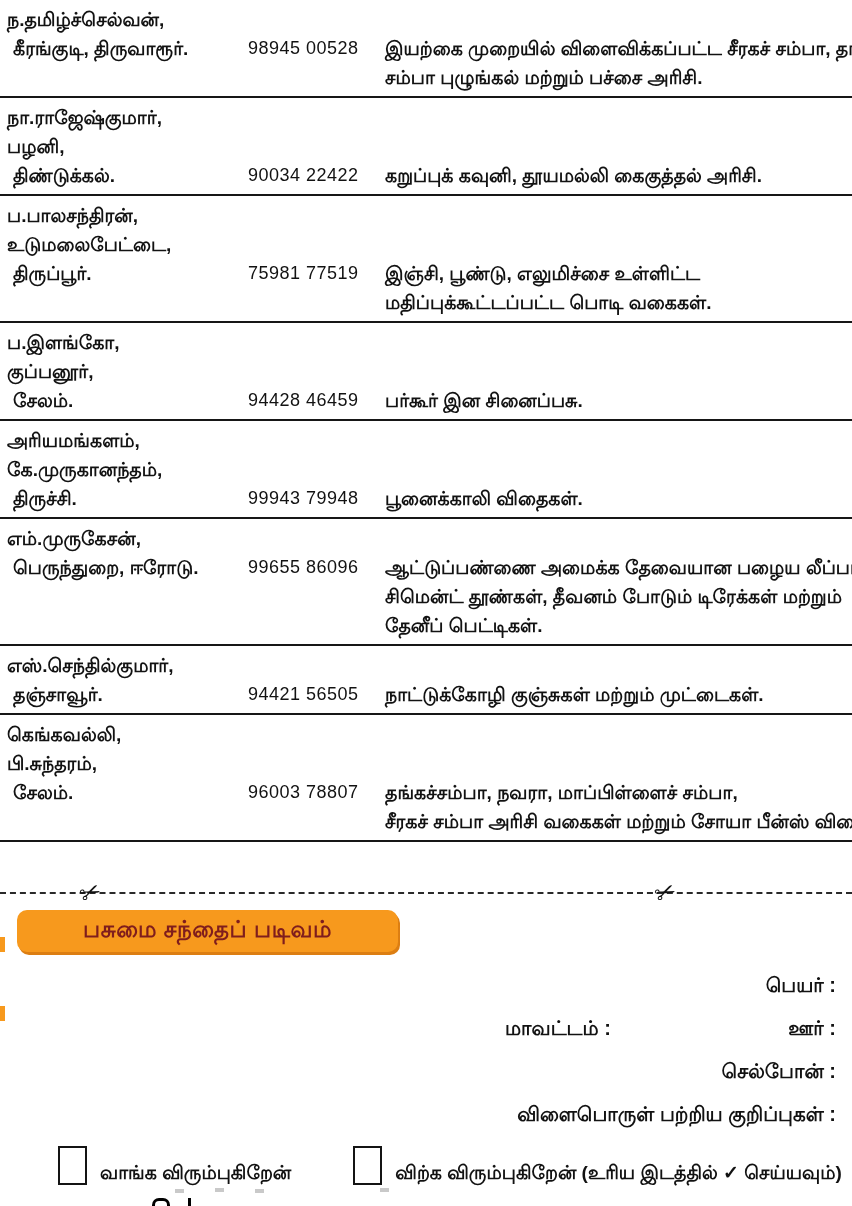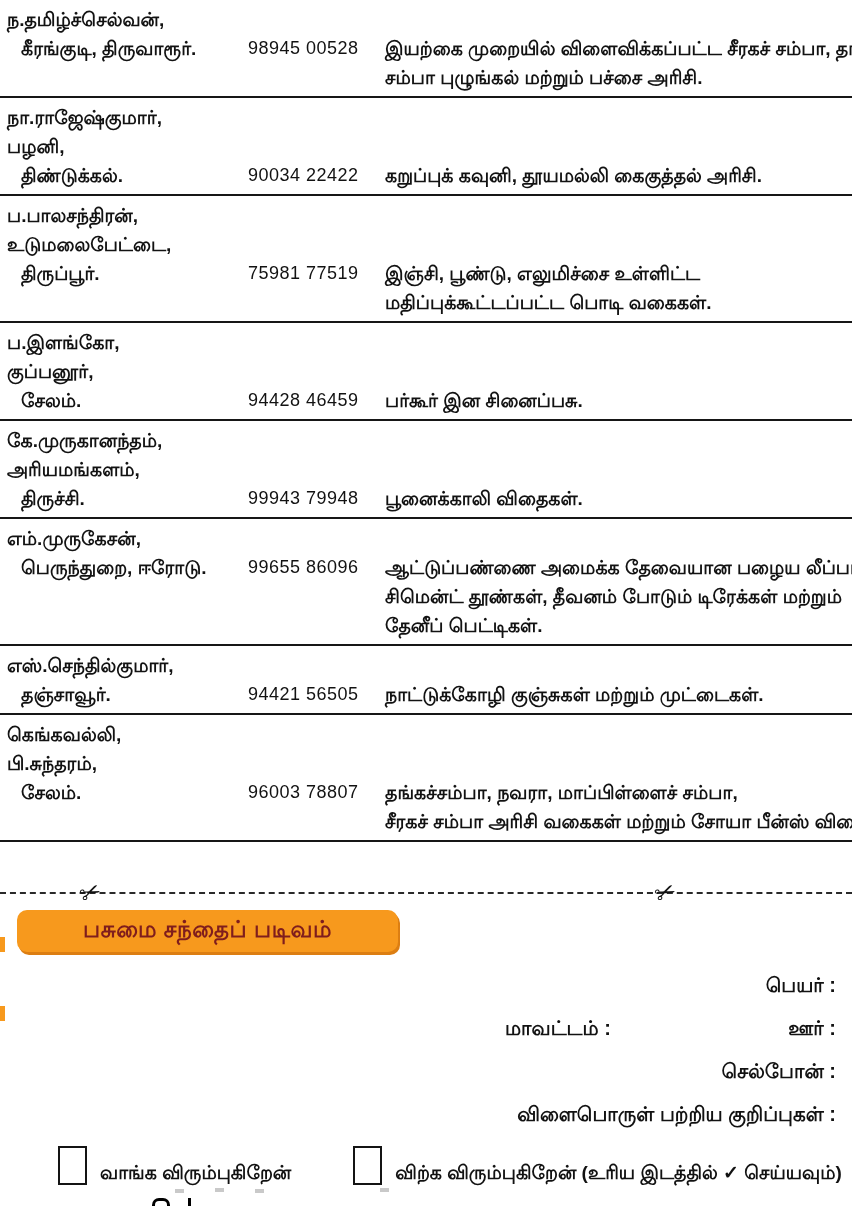--- a/index.html
+++ b/index.html
@@ -7,21 +7,21 @@
     width:852px;height:1206px;position:relative;overflow:hidden;
     background:#ffffff;color:#121212;
     font-family:"Liberation Sans",sans-serif;
   }
   
   .directory{width:852px;}
   .entry{border-bottom:2px solid #161616;padding:5px 0 4px;}
   .line{line-height:29px;font-size:19px;font-weight:bold;white-space:nowrap;}
   .name-top .line{padding-left:7px;}
   .entry-grid{display:grid;grid-template-columns:248px 137px 1fr;align-items:start;}
-  .name-last{padding-left:21px;}
+  .name-last{padding-left:13px;}
   .phone{font-size:18px;font-weight:normal;line-height:29px;letter-spacing:.5px;white-space:nowrap;}
   .desc-line{padding-left:0;}
   
   .cutline{position:relative;margin-top:50px;border-top:2px dashed #2a2a2a;height:0;}
   .scissors{position:absolute;top:-16px;font-size:25px;color:#111;transform:rotate(-24deg);font-weight:normal;}
   .scissors.s1{left:80px;}
   .scissors.s2{left:655px;}
   
   .form-title{
     position:relative;margin:16px 0 0 17px;width:381px;height:42px;
@@ -105,22 +105,22 @@
         <div class="line name-last">சேலம்.</div>
         <div class="phone">94428 46459</div>
         <div class="desc">
           <div class="line desc-line">பர்கூர் இன சினைப்பசு.</div>
         </div>
       </div>
     </div>
 
     <div class="entry">
       <div class="name-top">
+        <div class="line">அரியமங்களம்,</div>
         <div class="line">கே.முருகானந்தம்,</div>
-        <div class="line">அரியமங்களம்,</div>
       </div>
       <div class="entry-grid">
         <div class="line name-last">திருச்சி.</div>
         <div class="phone">99943 79948</div>
         <div class="desc">
           <div class="line desc-line">பூனைக்காலி விதைகள்.</div>
         </div>
       </div>
     </div>
 

